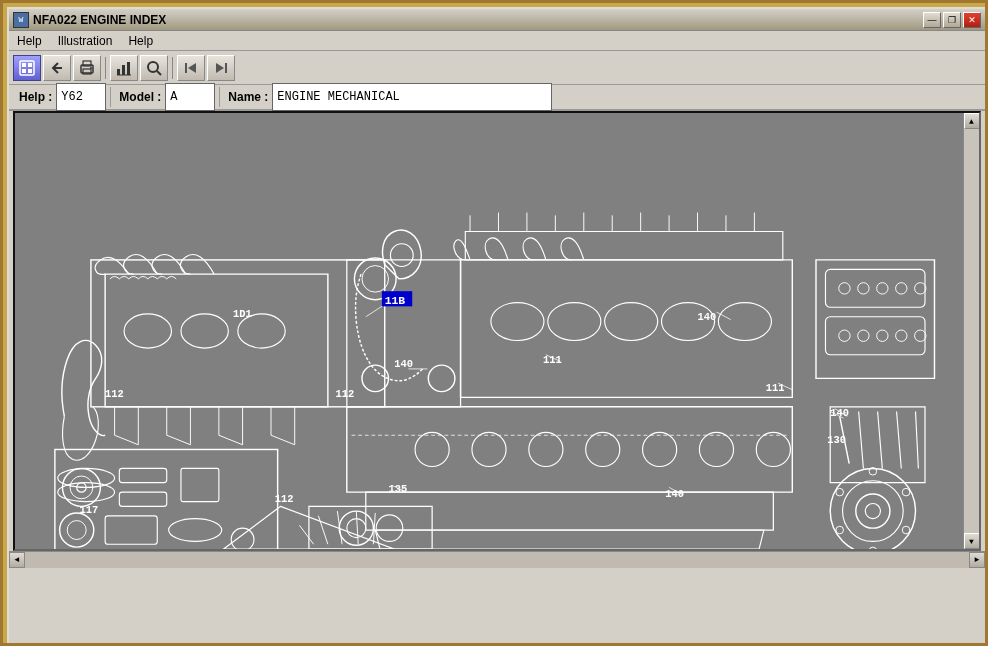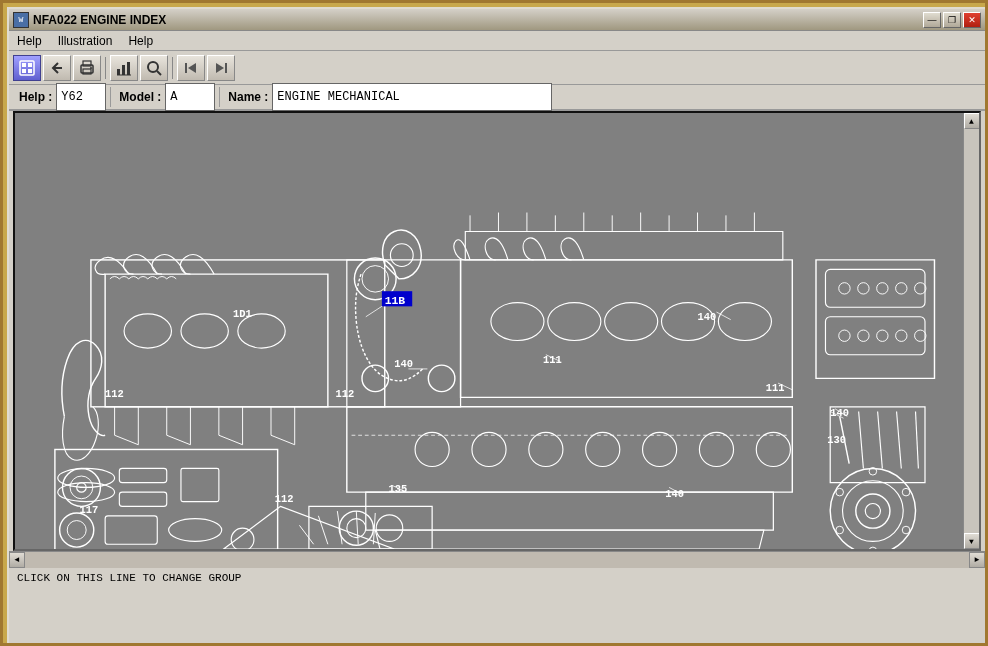--- a/index.html
+++ b/index.html
@@ -559,18 +559,15 @@
         <div class="scroll-arrow">▼</div>
       </div>
     </div>
 
     <div class="scrollbar-bottom" style="background:#c8c4bc; border-top:1px solid #888;">
       <div class="scroll-arrow-h">◄</div>
       <div style="flex:1; background:#c0bab0; height:16px;"></div>
       <div class="scroll-arrow-h">►</div>
     </div>
 
-    <div class="status-bar">
-      <span>CLICK ON THIS LINE TO CHANGE GROUP</span>
-    </div>
 
   </div>
 </div>
 
 </body></html>

